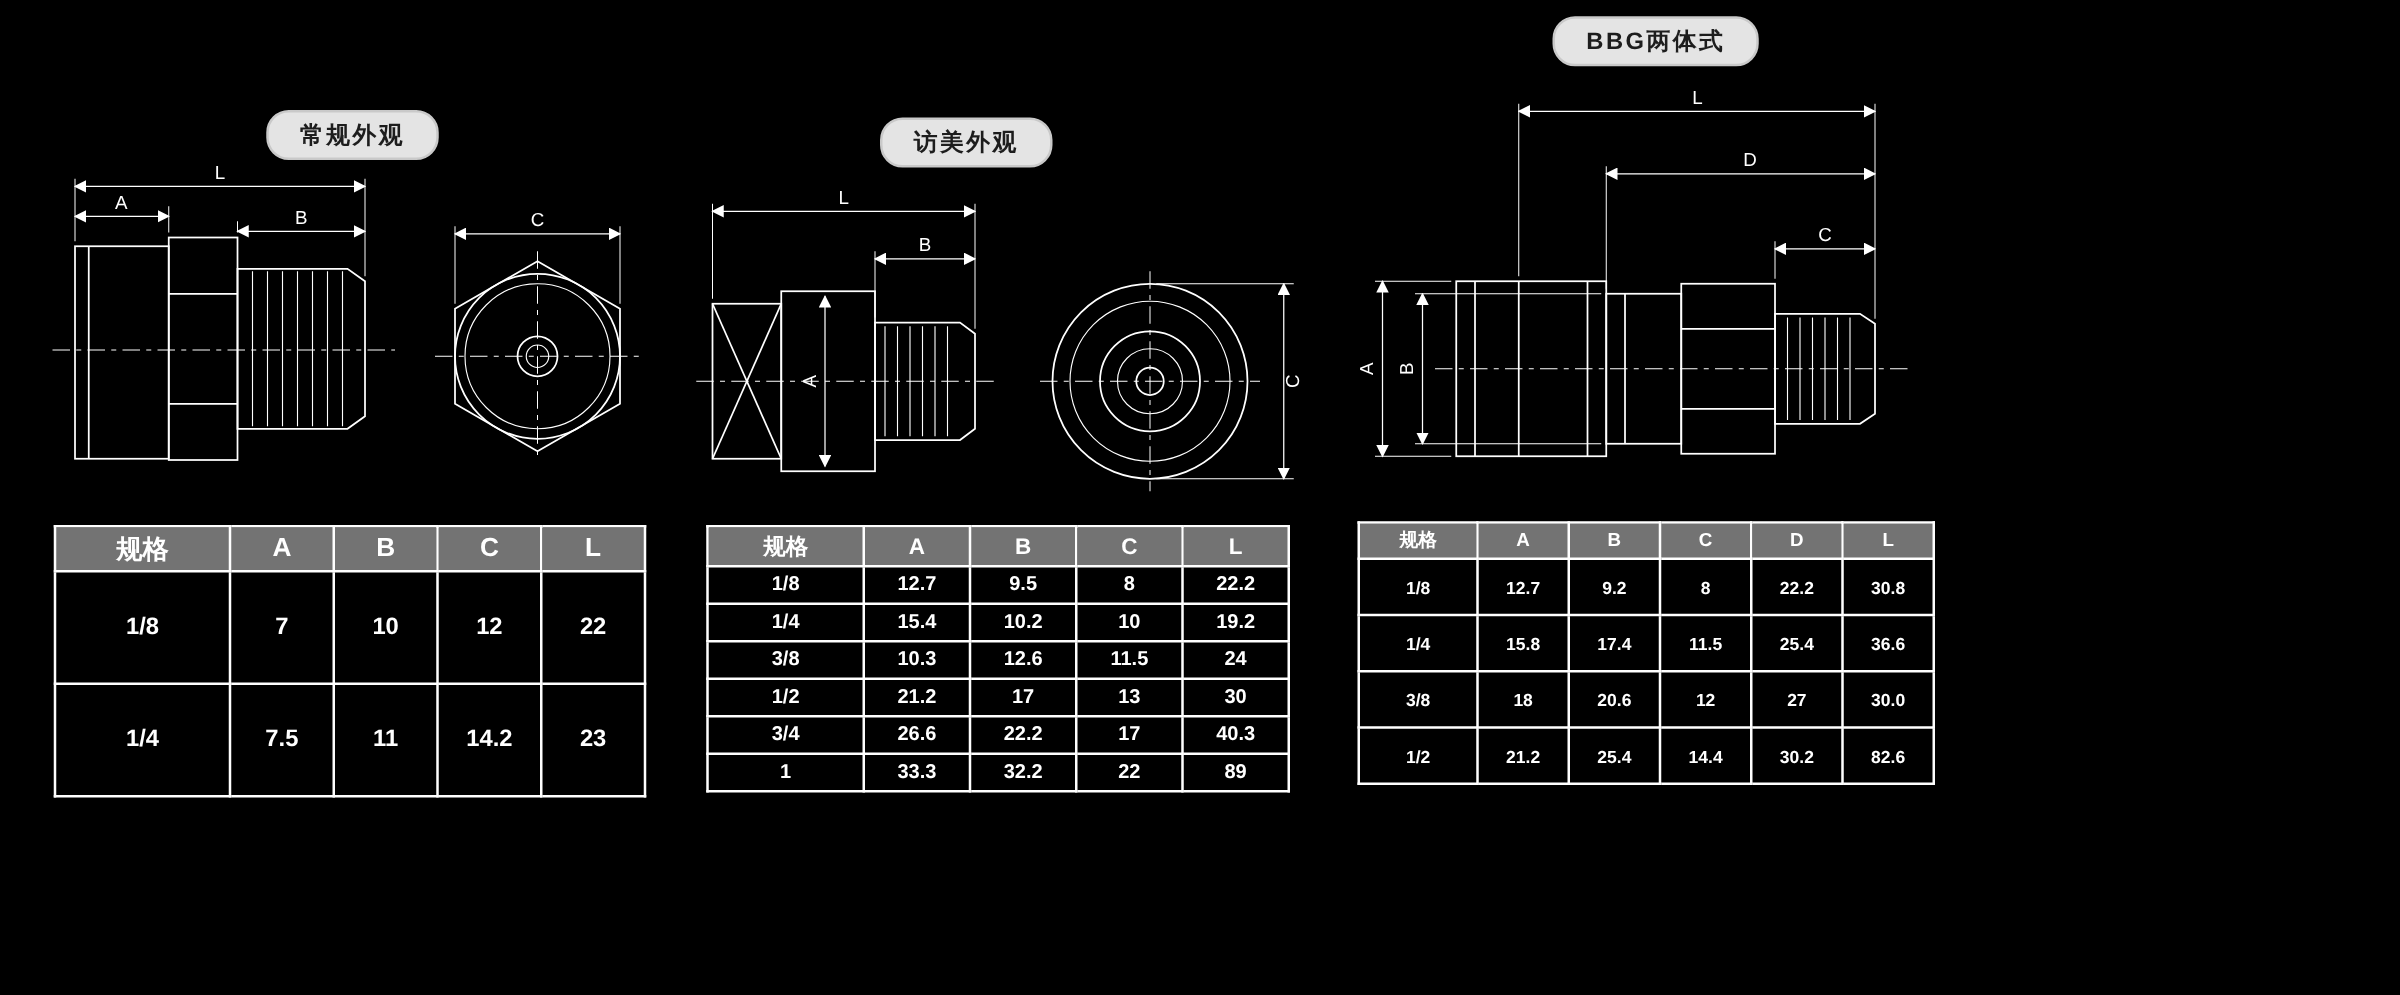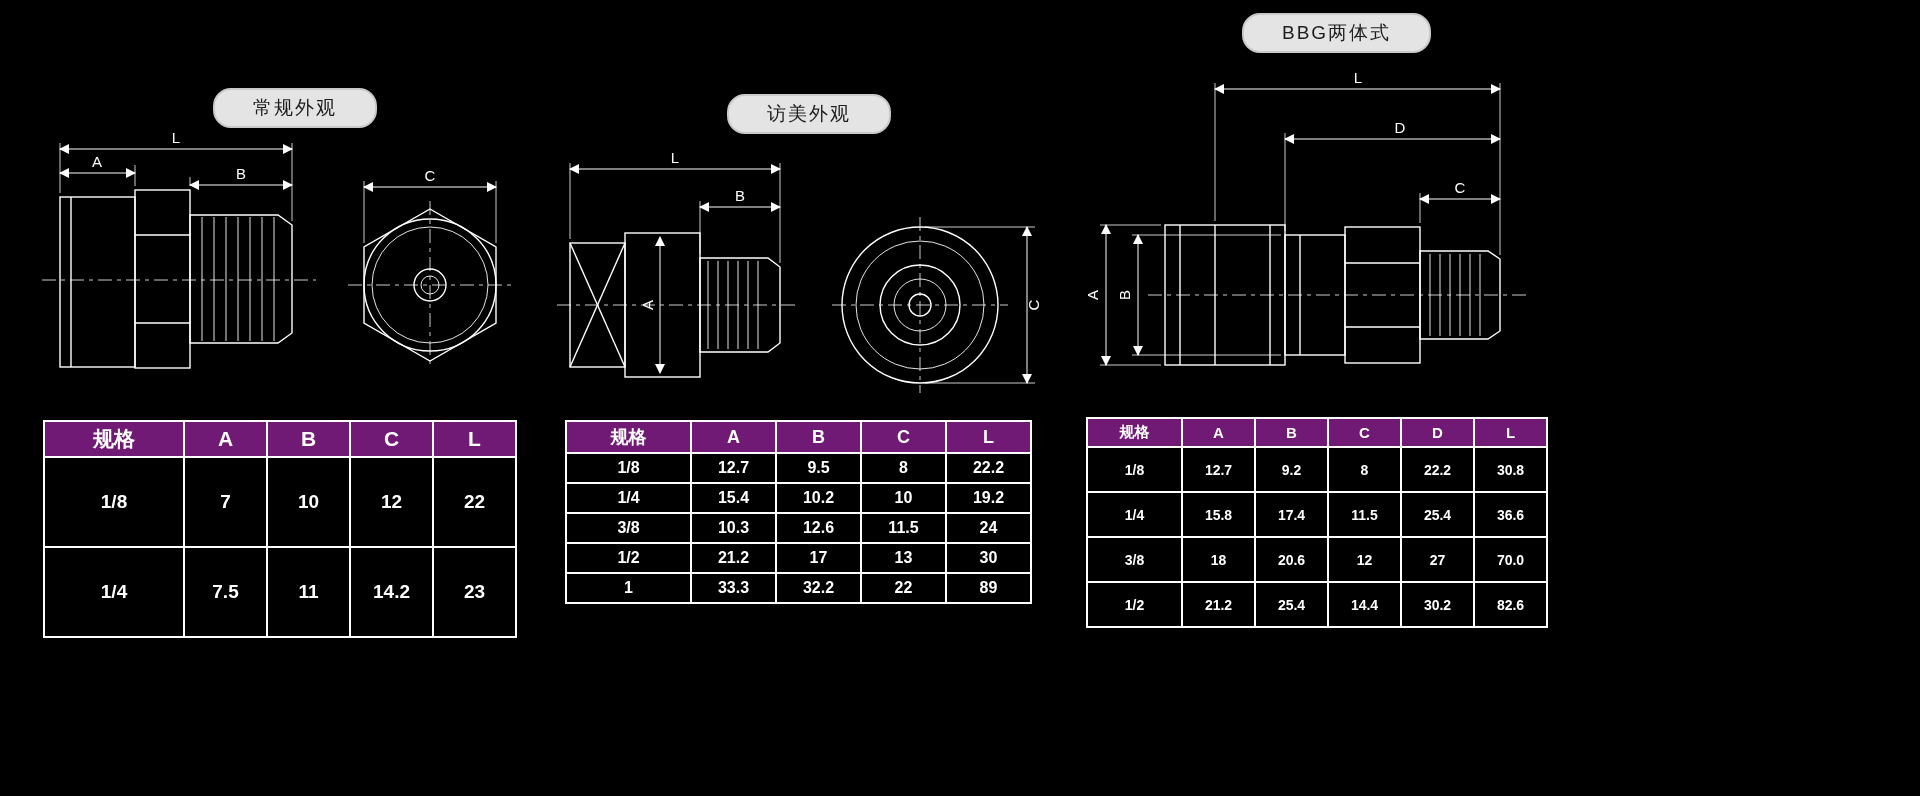--- a/index.html
+++ b/index.html
@@ -1,35 +1,35 @@
 <!DOCTYPE html>
 <html><head>
 <meta charset="utf-8">
 <style>
   html,body{margin:0;padding:0;background:#000;}
   body{font-family:"Liberation Sans",sans-serif;}
   .canvas{position:relative;width:1920px;height:796px;background:#000;overflow:hidden;}
 
   
   .pill{position:absolute;background:#e4e4e4;border:2px solid #c9c9c9;border-radius:18px;
-        padding:5px 38px;color:#1d1d1d;font-size:19px;font-weight:normal;letter-spacing:2px;
+        padding:5px 25px;color:#1d1d1d;font-size:19px;font-weight:bold;letter-spacing:2px;
         white-space:nowrap;}
 
   
   svg.drawing{position:absolute;overflow:visible;}
   .s{stroke:#ffffff;stroke-width:1.4;fill:none;}
   .thin{stroke-width:0.9;}
   .cl{stroke:#ffffff;stroke-width:0.8;fill:none;stroke-dasharray:14 5 4 5;}
   .dim{stroke:#ffffff;stroke-width:1;fill:none;}
   .ext{stroke:#ffffff;stroke-width:0.8;fill:none;}
   svg text{fill:#ffffff;stroke:none;font-size:15px;font-family:"Liberation Sans",sans-serif;}
 
   
   table.spec{position:absolute;border-collapse:collapse;table-layout:fixed;background:#000;color:#fff;}
-  table.spec th{background:#701a75;color:#fff;}
+  table.spec th{background:#737373;color:#fff;}
   table.spec th,table.spec td{border:2px solid #ffffff;text-align:center;vertical-align:middle;
         font-weight:bold;padding:0;overflow:hidden;}
   .spec1 th{height:34px;font-size:21px;}
   .spec1 td{height:88px;font-size:19px;}
   .spec2 th{height:30px;font-size:18px;}
   .spec2 td{height:28px;font-size:16px;}
   .spec3 th{height:27px;font-size:15px;}
   .spec3 td{height:43px;font-size:14px;}
 </style>
 </head>
@@ -126,21 +126,21 @@
       <tr>
         <td>1/4</td>
         <td>7.5</td>
         <td>11</td>
         <td>14.2</td>
         <td>23</td>
       </tr>
     </tbody>
   </table>
 
-  <div class="pill" style="left:727px;top:94px;">
+  <div class="pill" style="left:704px;top:94px;">
     <span>访美外观</span>
   </div>
 
   <svg class="drawing" style="left:555px;top:135px;" width="500" height="280" viewBox="0 0 500 280">
     <defs>
       <marker id="ar2" viewBox="0 0 10 10" refX="9" refY="5" markerWidth="10" markerHeight="10" orient="auto-start-reverse">
         <path d="M0,0L10,5L0,10z" fill="#fff"></path>
       </marker>
     </defs>
 
@@ -229,20 +229,27 @@
         <td>12.6</td>
         <td>11.5</td>
         <td>24</td>
       </tr>
       <tr>
         <td>1/2</td>
         <td>21.2</td>
         <td>17</td>
         <td>13</td>
         <td>30</td>
+      </tr>
+      <tr>
+        <td>3/4</td>
+        <td>26.6</td>
+        <td>22.2</td>
+        <td>17</td>
+        <td>40.3</td>
       </tr>
       <tr>
         <td>1</td>
         <td>33.3</td>
         <td>32.2</td>
         <td>22</td>
         <td>89</td>
       </tr>
     </tbody>
   </table>
@@ -341,21 +348,21 @@
         <td>11.5</td>
         <td>25.4</td>
         <td>36.6</td>
       </tr>
       <tr>
         <td>3/8</td>
         <td>18</td>
         <td>20.6</td>
         <td>12</td>
         <td>27</td>
-        <td>70.0</td>
+        <td>30.0</td>
       </tr>
       <tr>
         <td>1/2</td>
         <td>21.2</td>
         <td>25.4</td>
         <td>14.4</td>
         <td>30.2</td>
         <td>82.6</td>
       </tr>
     </tbody>

